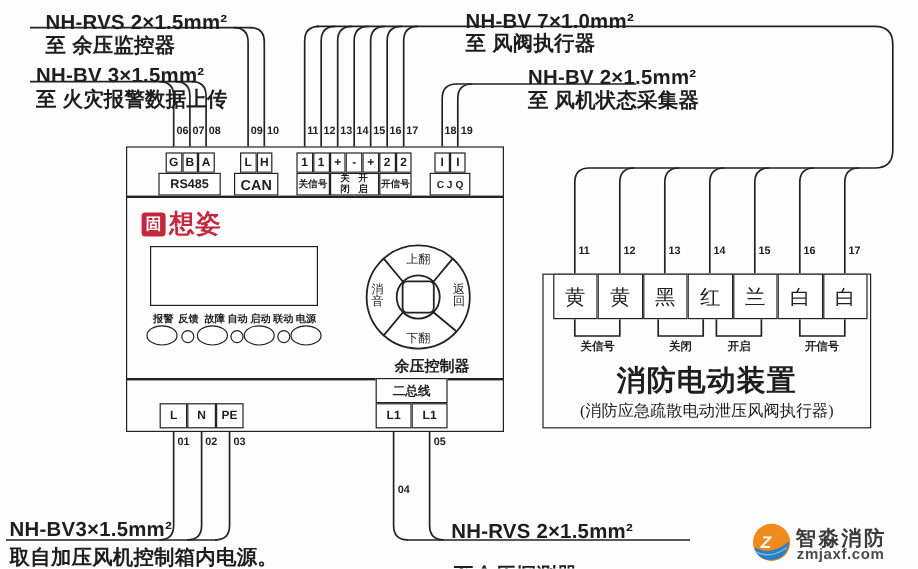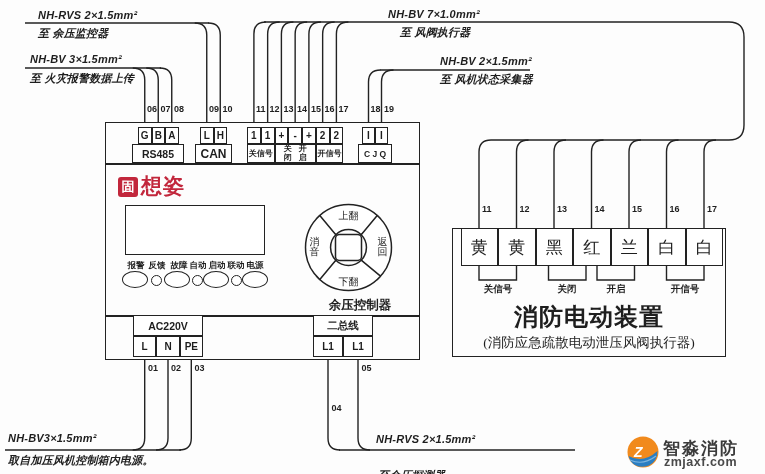--- a/index.html
+++ b/index.html
@@ -4,21 +4,21 @@
 <style>
   html,body{margin:0;padding:0;background:#ffffff;}
   #stage{position:relative;width:765px;height:474px;background:#fdfdfd;overflow:hidden;
          font-family:"Liberation Sans","DejaVu Sans",sans-serif;color:#1e1e1e;}
   .abs{position:absolute;}
   .box{position:absolute;border:1.5px solid #222;box-sizing:border-box;background:#fff;}
   .cell{position:absolute;border:1.5px solid #222;box-sizing:border-box;background:#fff;
         display:flex;align-items:center;justify-content:center;font-weight:bold;}
   .hline{position:absolute;height:1.5px;background:#222;}
   .num{position:absolute;font-size:9px;font-weight:bold;white-space:nowrap;}
-  .cab{position:absolute;font-size:11px;font-weight:bold;white-space:nowrap;letter-spacing:.2px;font-style:italic;}
+  .cab{position:absolute;font-size:17px;font-weight:bold;white-space:nowrap;letter-spacing:.2px;}
   .lbl{position:absolute;white-space:nowrap;}
   .ctr{display:flex;align-items:center;justify-content:center;text-align:center;}
   .vtext{word-break:break-all;line-height:10px;text-align:center;}
   svg{position:absolute;left:0;top:0;}
   .ind-lbl{position:absolute;font-size:8.5px;font-weight:bold;width:22px;text-align:center;}
   .oval{position:absolute;width:26px;height:17px;border:1.5px solid #222;border-radius:50%;box-sizing:border-box;background:#fff;}
   .dot{position:absolute;width:11px;height:11px;border:1.5px solid #222;border-radius:50%;box-sizing:border-box;background:#fff;}
 </style>
 </head>
 <body>
@@ -70,21 +70,21 @@
       <path d="M597,266 V280 H634.5 V266"></path>
       <path d="M666.5,266 V280 H704 V266"></path>
     </g>
   </svg>
 
   <div class="cab" style="left:38px;top:9px;">NH-RVS 2×1.5mm²</div>
   <div class="cab" style="left:38px;top:26px;">至 余压监控器</div>
   <div class="cab" style="left:30px;top:53px;">NH-BV 3×1.5mm²</div>
   <div class="cab" style="left:30px;top:71px;">至 火灾报警数据上传</div>
   <div class="cab" style="left:388px;top:8px;">NH-BV 7×1.0mm²</div>
-  <div class="cab" style="left:388px;top:25px;margin-left:12px;">至 风阀执行器</div>
+  <div class="cab" style="left:388px;top:25px;">至 风阀执行器</div>
   <div class="cab" style="left:440px;top:55px;">NH-BV 2×1.5mm²</div>
   <div class="cab" style="left:440px;top:72px;">至 风机状态采集器</div>
   <div class="cab" style="left:8px;top:432px;">NH-BV3×1.5mm²</div>
   <div class="cab" style="left:8px;top:453px;">取自加压风机控制箱内电源。</div>
   <div class="cab" style="left:376px;top:433px;">NH-RVS 2×1.5mm²</div>
   <div class="cab" style="left:378px;top:452px;margin-top:16px;">至余压探测器</div>
 
   <div class="num" style="left:147px;top:104px;">06</div>
   <div class="num" style="left:160.5px;top:104px;">07</div>
   <div class="num" style="left:174px;top:104px;">08</div>
@@ -160,21 +160,20 @@
       <rect x="-13" y="-13" width="26" height="26" rx="4"></rect>
     </g>
   </svg>
   <div class="lbl" style="left:334px;top:209px;width:29px;font-size:10px;text-align:center;">上翻</div>
   <div class="lbl" style="left:334px;top:275px;width:29px;font-size:10px;text-align:center;">下翻</div>
   <div class="abs vtext" style="left:309px;top:237px;width:11px;font-size:10px;">消音</div>
   <div class="abs vtext" style="left:377px;top:237px;width:11px;font-size:10px;">返回</div>
 
   <div class="lbl" style="left:325px;top:297px;width:70px;font-size:12.5px;font-weight:bold;text-align:center;">余压控制器</div>
 
-  <div class="cell" style="left:133px;top:315px;width:70px;height:21px;font-size:10.5px;">AC220V</div>
   <div class="cell" style="left:133px;top:336px;width:23.3px;height:21px;font-size:10px;">L</div>
   <div class="cell" style="left:156.3px;top:336px;width:23.4px;height:21px;font-size:10px;">N</div>
   <div class="cell" style="left:179.7px;top:336px;width:23.3px;height:21px;font-size:10px;">PE</div>
   <div class="cell" style="left:313px;top:315px;width:60px;height:21px;font-size:10.5px;">二总线</div>
   <div class="cell" style="left:313px;top:336px;width:30px;height:21px;font-size:10px;">L1</div>
   <div class="cell" style="left:343px;top:336px;width:30px;height:21px;font-size:10px;">L1</div>
 
   <div class="num" style="left:148px;top:363px;">01</div>
   <div class="num" style="left:171px;top:363px;">02</div>
   <div class="num" style="left:194.5px;top:363px;">03</div>

